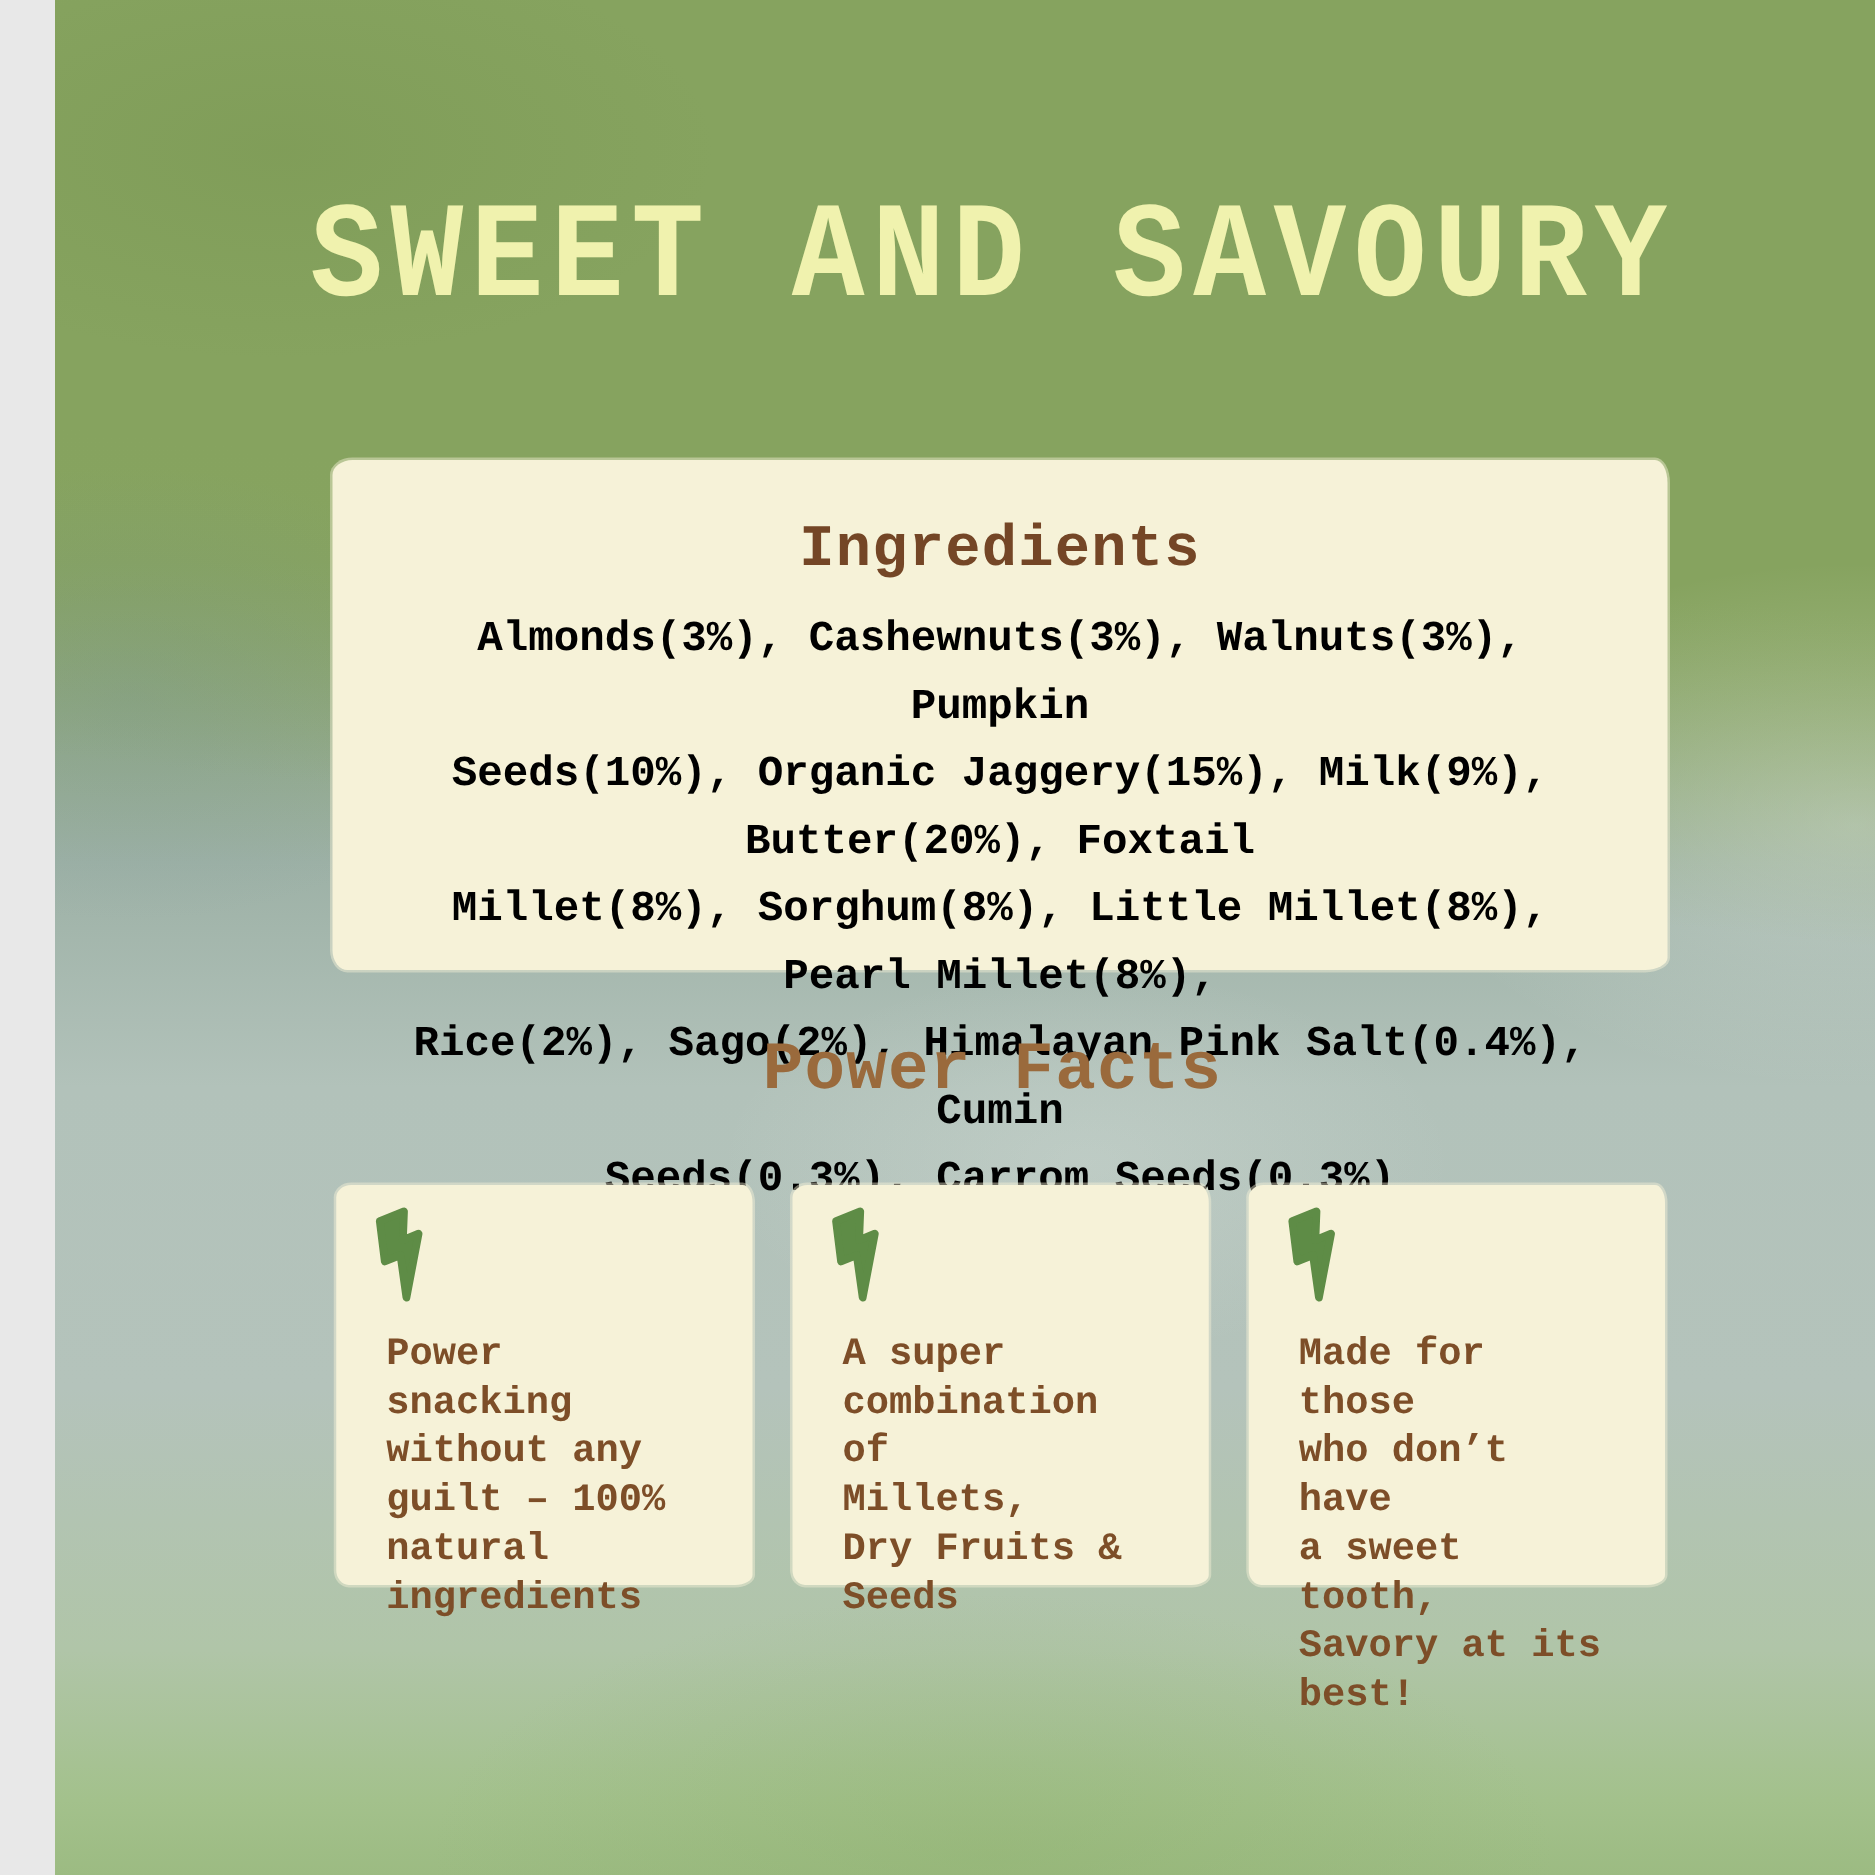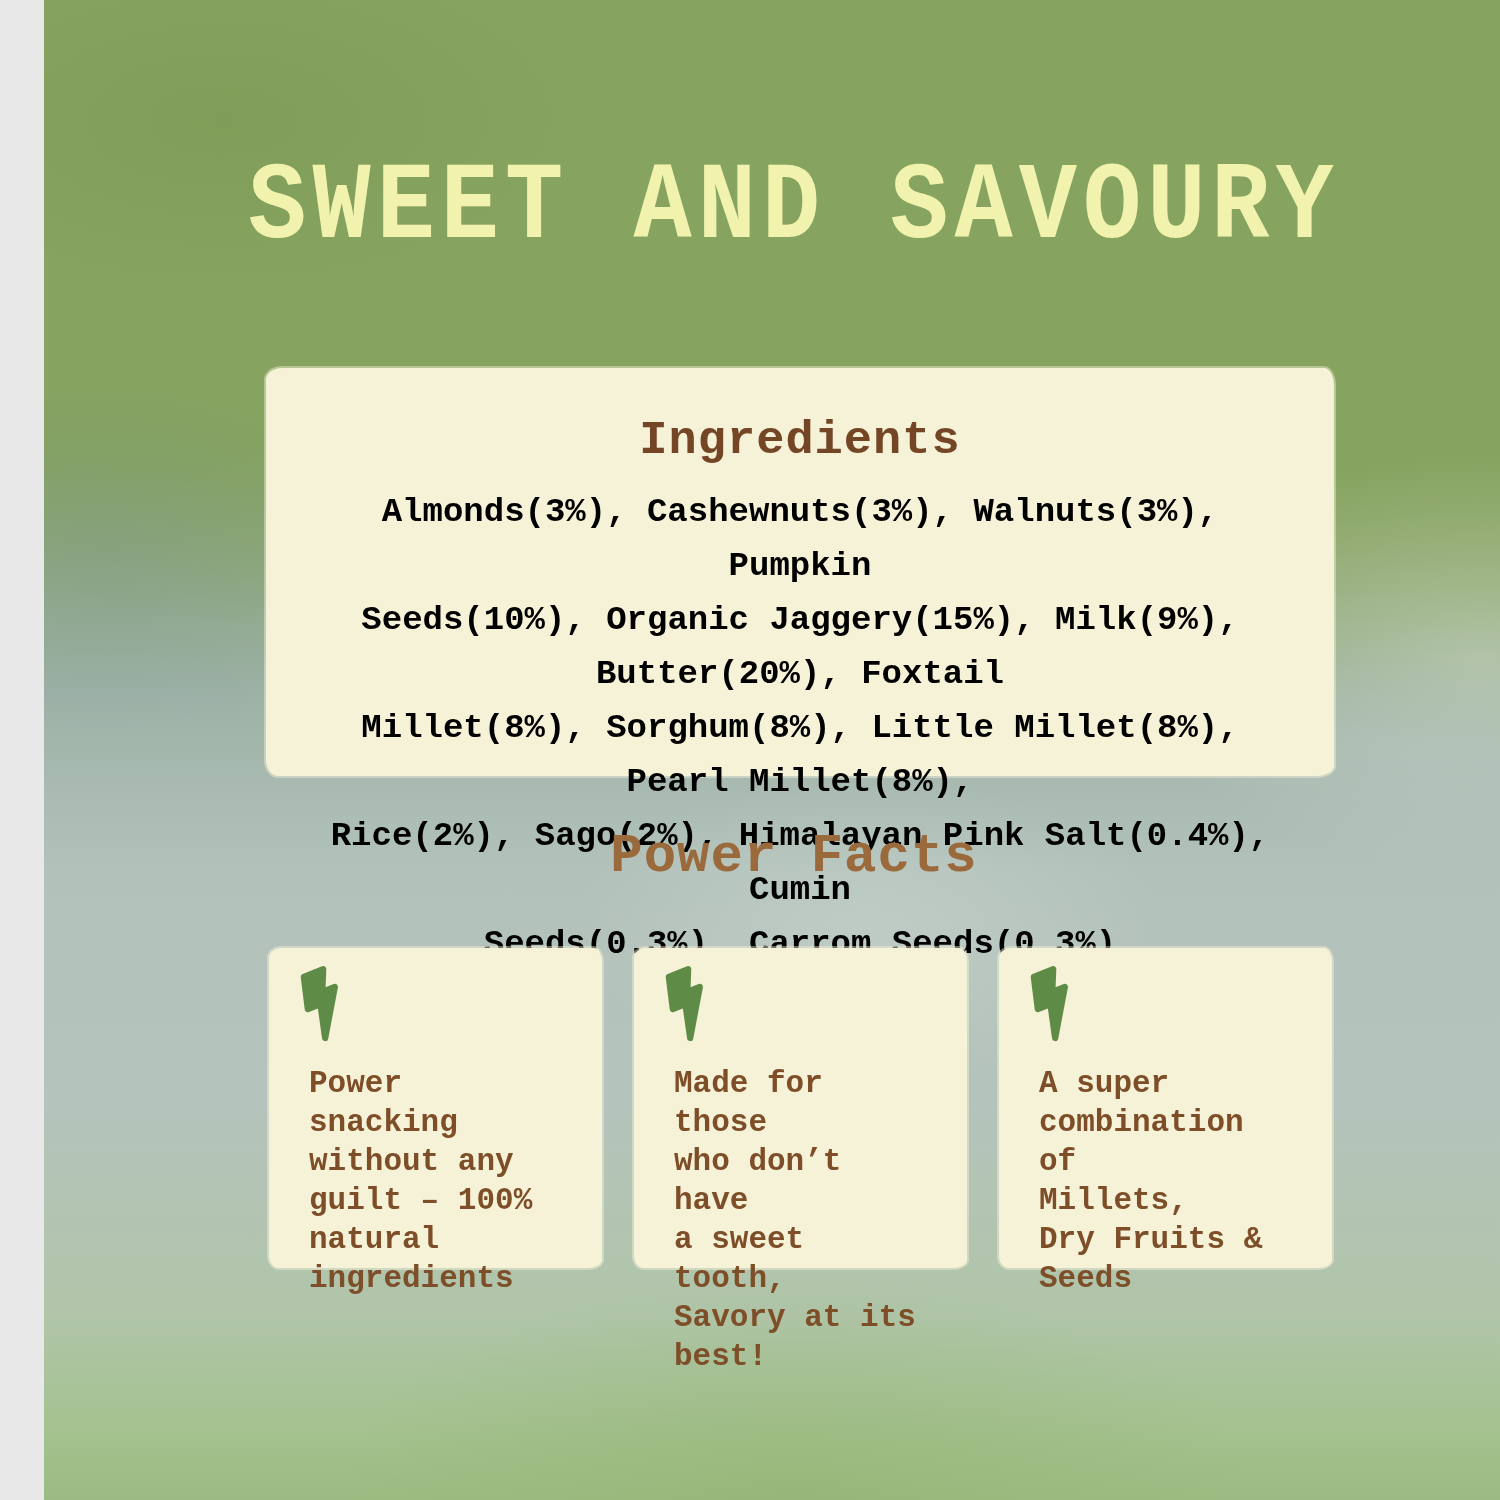--- a/index.html
+++ b/index.html
@@ -177,34 +177,34 @@
 natural
 ingredients</div>
     </div>
 
     <div class="fact-card">
       <span class="bolt-icon">
         <svg viewBox="0 0 24 36" xmlns="http://www.w3.org/2000/svg">
           <polygon points="7,2 17,2 12.5,12 19,12 5.5,33 9.5,17 3,17" fill="#5e8c46" stroke="#5e8c46" stroke-width="3" stroke-linejoin="round"></polygon>
         </svg>
       </span>
+      <div class="fact-text">A super
+combination of
+Millets,
+Dry Fruits &amp;
+Seeds</div>
+    </div>
+
+    <div class="fact-card">
+      <span class="bolt-icon">
+        <svg viewBox="0 0 24 36" xmlns="http://www.w3.org/2000/svg">
+          <polygon points="7,2 17,2 12.5,12 19,12 5.5,33 9.5,17 3,17" fill="#5e8c46" stroke="#5e8c46" stroke-width="3" stroke-linejoin="round"></polygon>
+        </svg>
+      </span>
       <div class="fact-text">Made for those
 who don’t have
 a sweet tooth,
 Savory at its
 best!</div>
     </div>
 
-    <div class="fact-card">
-      <span class="bolt-icon">
-        <svg viewBox="0 0 24 36" xmlns="http://www.w3.org/2000/svg">
-          <polygon points="7,2 17,2 12.5,12 19,12 5.5,33 9.5,17 3,17" fill="#5e8c46" stroke="#5e8c46" stroke-width="3" stroke-linejoin="round"></polygon>
-        </svg>
-      </span>
-      <div class="fact-text">A super
-combination of
-Millets,
-Dry Fruits &amp;
-Seeds</div>
-    </div>
-
   </div>
 </div>
 
 </body></html>

